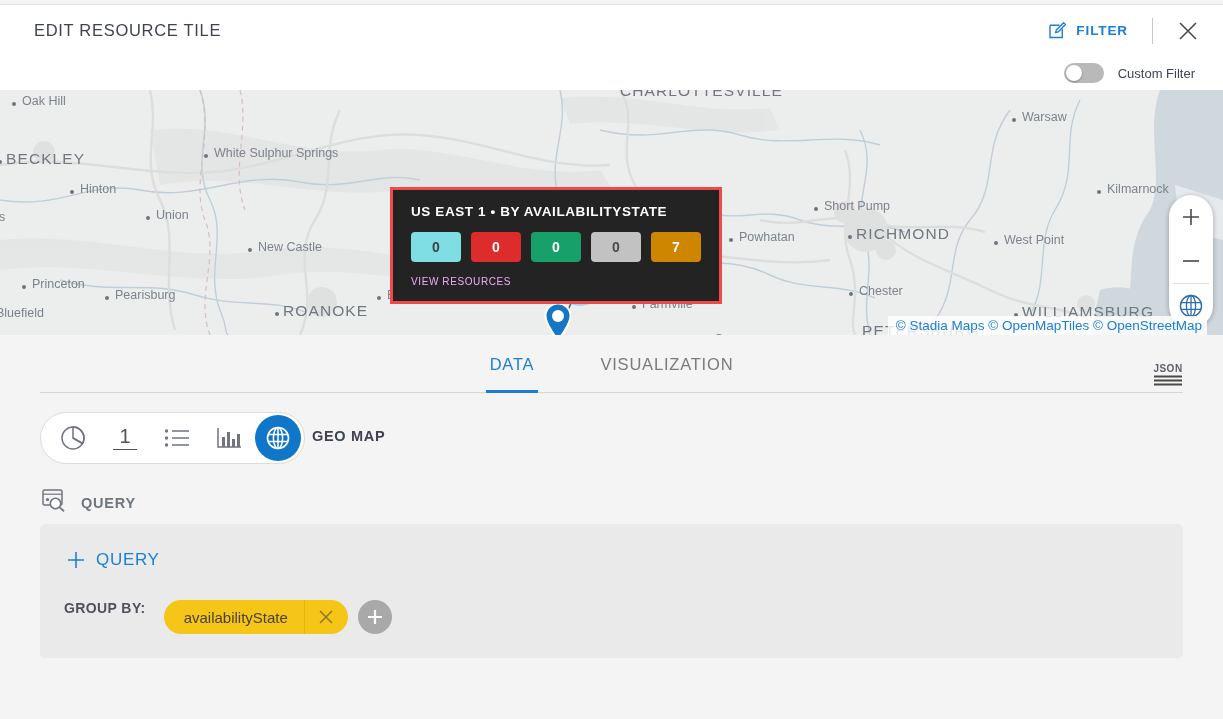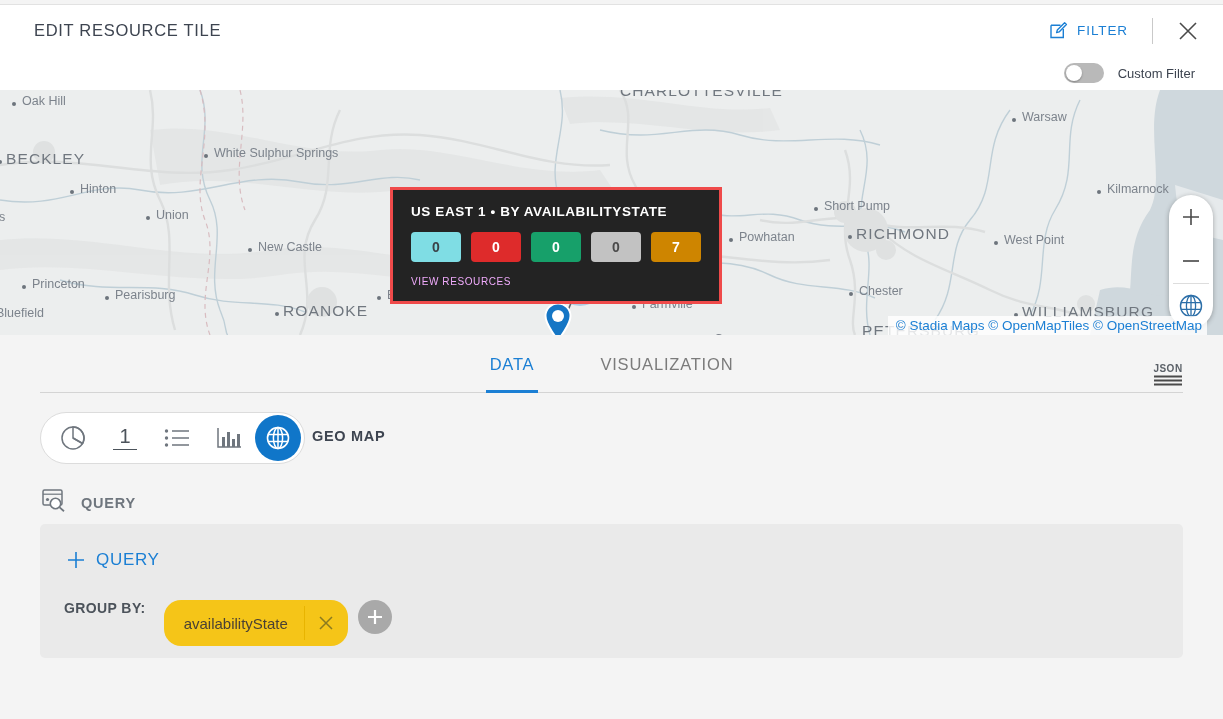--- a/index.html
+++ b/index.html
@@ -28,21 +28,21 @@
     font-size: 16.5px; letter-spacing: 0.7px;
     color: #3d4450; font-weight: 400; text-align: center;
   }
   .header-right {
     margin-left: auto; margin-right: 22px;
     display: flex; align-items: center; height: 100%;
   }
   .filter-btn {
     display: flex; align-items: center; gap: 9px;
     color: #1b7fd4; cursor: pointer;
-    font-size: 13.5px; font-weight: normal; letter-spacing: 0.9px;
+    font-size: 13.5px; font-weight: bold; letter-spacing: 0.9px;
     background: none; border: none;
     font-family: "Liberation Sans", sans-serif;
   }
   .filter-btn .ico { display: flex; }
   .hdr-divider {
     width: 1px; height: 26px; background: #c9c9c9;
     margin: 0 22px 0 24px;
   }
   .close-btn {
     width: 26px; height: 26px; cursor: pointer;
@@ -230,21 +230,21 @@
   .groupby-row {
     position: absolute; left: 24px; top: 76px;
     display: flex; align-items: flex-start;
   }
   .gb-label {
     font-size: 14px; font-weight: bold; letter-spacing: 0.4px;
     color: #4c535b; margin-right: 18px;
   }
   .chip {
     display: flex; align-items: center;
-    height: 46px; border-radius: 17px;
+    height: 34px; border-radius: 17px;
     background: #f5c518; overflow: hidden; cursor: pointer;
   }
   .chip .chip-text {
     padding: 0 16px 0 20px;
     font-size: 15px; color: #4a4134;
   }
   .chip .chip-x {
     width: 44px; height: 34px;
     display: flex; align-items: center; justify-content: center;
     border-left: 1px solid #e8b400; cursor: pointer;

